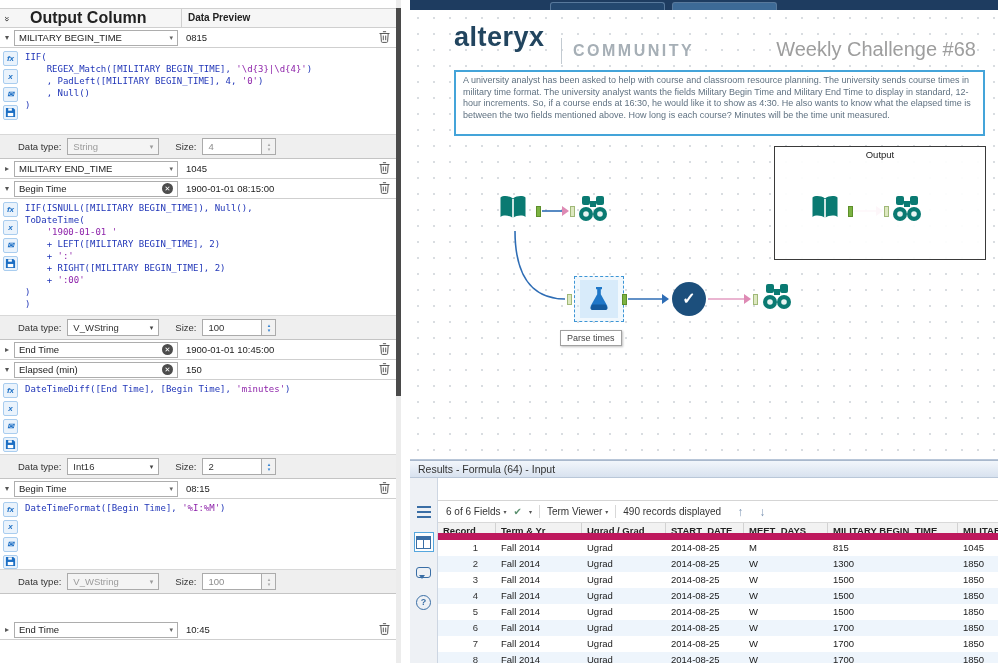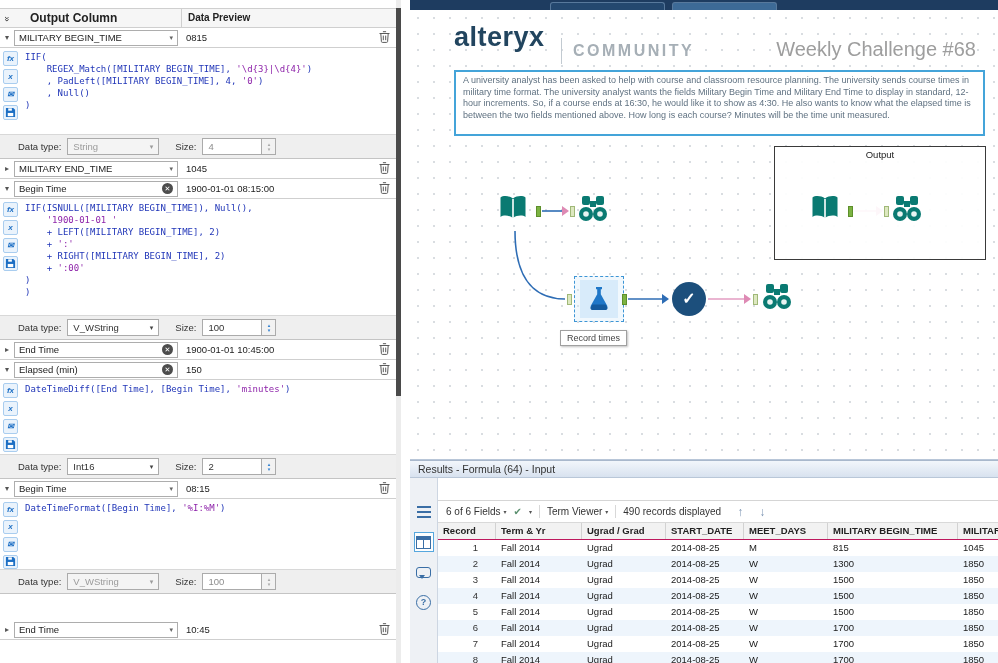--- a/index.html
+++ b/index.html
@@ -6,21 +6,21 @@
   html,body { background:#fff; }
   body { font-family:"Liberation Sans", sans-serif; }
   .app { position:relative; width:998px; height:663px; overflow:hidden; background:#fff; }
 
   
   .left-panel { position:absolute; left:0; top:0; width:396px; height:663px; background:#fff; font-size:9.5px; color:#222; }
   .lp-top { height:8px; }
   .lp-header { display:flex; height:20px; background:#f6f6f6; border-top:1px solid #cfcfcf; border-bottom:1px solid #cfcfcf; align-items:center; }
   .lp-chevcol { width:14px; text-align:center; }
   .collapse-all { display:inline-block; transform:rotate(90deg); font-size:9px; color:#222; cursor:pointer; }
-  .lp-h1 { width:168px; border-right:1px solid #cfcfcf; font-weight:bold; font-size:12px; padding-left:16px; line-height:18px; height:100%; }
+  .lp-h1 { width:168px; border-right:1px solid #cfcfcf; font-weight:bold; font-size:16px; padding-left:16px; line-height:18px; height:100%; }
   .lp-h2 { flex:1; font-weight:bold; font-size:10px; padding-left:6px; line-height:18px; height:100%; }
   .expr-block { }
   .expr-header { display:flex; height:20px; align-items:center; border-bottom:1px solid #cfcfcf; background:#fff; }
   .chev { width:14px; text-align:center; color:#555; font-size:8px; cursor:pointer; }
   .name-box { width:164px; height:16px; border:1px solid #adadad; background:#fff; display:flex; align-items:center; padding:0 4px; overflow:hidden; }
   .nm { white-space:nowrap; }
   .nb-caret { margin-left:auto; color:#666; font-size:7px; }
   .badge { margin-left:auto; width:11px; height:11px; border-radius:50%; background:#4d4d4d; color:#fff; font-size:7px; line-height:11px; text-align:center; flex:none; }
   .preview { flex:1; padding-left:8px; color:#222; white-space:nowrap; overflow:hidden; }
   .trash-btn { width:24px; text-align:center; cursor:pointer; }
@@ -109,21 +109,21 @@
   .ic-help { width:15px; height:15px; border:1.5px solid #3a6ea5; border-radius:50%; color:#3a6ea5; font-size:9px; font-weight:bold; text-align:center; line-height:12px; }
   .res-main { flex:1; background:#fff; border-left:1px solid #cdd6e2; display:flex; flex-direction:column; padding-top:22px; overflow:hidden; }
   .res-toolbar { height:23px; flex:none; display:flex; align-items:center; gap:7px; padding-left:8px; font-size:10px; color:#333; border-top:1px solid #d5d5d5; border-bottom:1px solid #d9d9d9; background:#fff; }
   .tb-item { display:inline-flex; align-items:center; gap:3px; cursor:pointer; }
   .tb-caret { font-size:6px; color:#555; }
   .tb-check { color:#5a8f6e; font-size:10px; cursor:pointer; }
   .tb-sep { width:1px; height:13px; background:#d8d8d8; }
   .tb-rec { color:#333; }
   .tb-arrow { color:#7d95b3; font-size:12px; margin-left:9px; cursor:pointer; }
   .res-grid { flex:1; overflow:hidden; }
-  .g-header { display:flex; height:17px; background:#f2f2f2; border-bottom:1px solid #be185d; font-weight:bold; font-size:9.5px; color:#222; }
+  .g-header { display:flex; height:17px; background:#f2f2f2; border-bottom:7px solid #be185d; font-weight:bold; font-size:9.5px; color:#222; }
   .gh-cell { padding:0 5px; line-height:16px; border-right:1px solid #d2d2d2; white-space:nowrap; overflow:hidden; flex:none; cursor:pointer; }
   .g-row { display:flex; height:16px; font-size:9.5px; color:#1a1a1a; cursor:default; }
   .g-row.alt { background:#eef5fc; }
   .g-cell { padding:0 5px; line-height:16px; white-space:nowrap; overflow:hidden; flex:none; }
   .g-cell.rec { text-align:right; padding-right:18px; color:#333; }
 </style>
 </head>
 <body>
 
 <div class="app">
@@ -229,20 +229,21 @@
               <div class="mini floppy">
                 <svg width="11" height="11" viewBox="0 0 12 12">
                   <path d="M1 1h8l2 2v8H1z" fill="#1d6fc4"></path>
                   <rect x="3" y="6.5" width="6" height="3.5" fill="#fff"></rect>
                   <rect x="3.5" y="1.5" width="4" height="2.5" fill="#fff"></rect>
                 </svg>
               </div>
             </div>
             <div class="code-area">
               <div class="code-line"><span class="tok-k">IIF(ISNULL([MILITARY BEGIN_TIME]), Null(),</span></div>
+              <div class="code-line"><span class="tok-k">ToDateTime(</span></div>
               <div class="code-line"><span class="tok-k">    </span><span class="tok-s">'1900-01-01 '</span></div>
               <div class="code-line"><span class="tok-k">    + LEFT([MILITARY BEGIN_TIME], 2)</span></div>
               <div class="code-line"><span class="tok-k">    + </span><span class="tok-s">':'</span></div>
               <div class="code-line"><span class="tok-k">    + RIGHT([MILITARY BEGIN_TIME], 2)</span></div>
               <div class="code-line"><span class="tok-k">    + </span><span class="tok-s">':00'</span></div>
               <div class="code-line"><span class="tok-k">)</span></div>
               <div class="code-line"><span class="tok-k">)</span></div>
             </div>
           </div>
           <div class="expr-footer">
@@ -467,21 +468,21 @@
 
       <div class="sel-rect"></div>
       <div class="anchor in a-if"></div>
       <div class="anchor out a-of"></div>
       <div class="tool flask">
         <svg width="30" height="30" viewBox="0 0 30 30">
             <path fill="#1f77c8" d="M12 3h6v2.2h-1.2v5l6.4 11.6A3 3 0 0 1 20.6 26H9.4a3 3 0 0 1-2.6-4.2L13.2 10.2v-5H12Z"></path>
             <path fill="#145a9e" d="M8.3 20.5h13.4l1.5 2.7A1.8 1.8 0 0 1 21.6 26H8.4a1.8 1.8 0 0 1-1.6-2.8Z"></path>
           </svg>
       </div>
-      <div class="tool-label">Record times</div>
+      <div class="tool-label">Parse times</div>
 
       <div class="tool check-tool">
         <span class="check-glyph">✓</span>
       </div>
 
       <div class="anchor in a-ib"></div>
       <div class="tool browse3">
         <svg width="34" height="32" viewBox="0 0 34 32" fill="#0a7a72">
             <rect x="6" y="4" width="8" height="9" rx="2"></rect>
             <rect x="20" y="4" width="8" height="9" rx="2"></rect>

